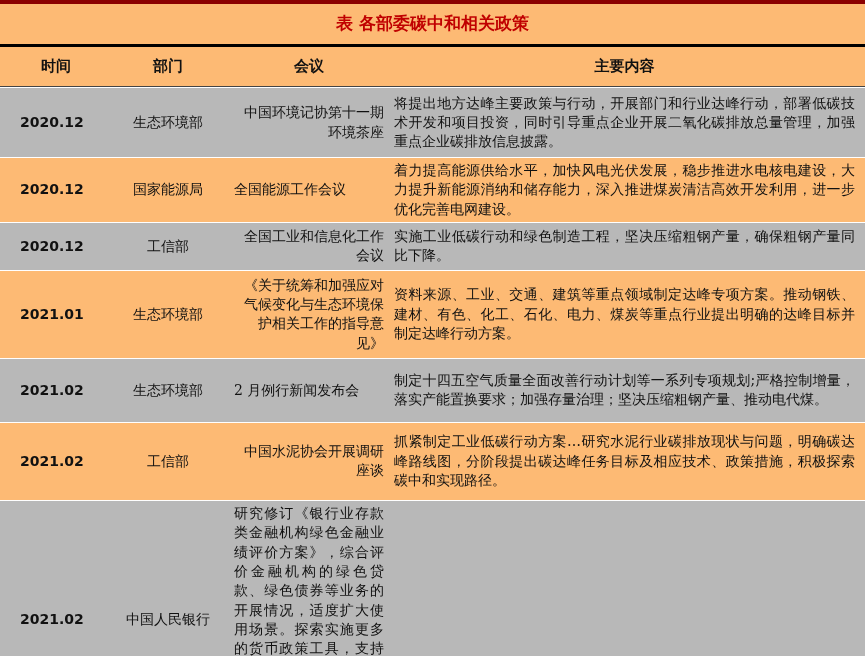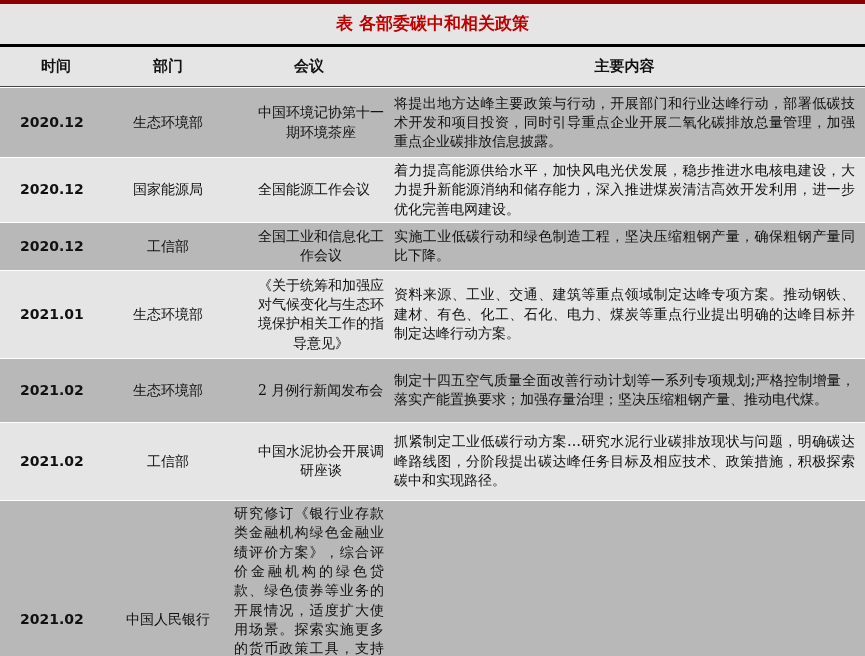--- a/index.html
+++ b/index.html
@@ -1,19 +1,19 @@
 <!DOCTYPE html>
 <html><head>
 <meta charset="utf-8">
 <style>
   html,body{margin:0;padding:0;background:#ffffff;}
   .page{
     width:865px;height:656px;box-sizing:border-box;
     font-family:"DejaVu Serif","Liberation Serif",serif;
-    color:#111;background:#e5e5e5;overflow:hidden;
+    color:#111;background:#fdba74;overflow:hidden;
     display:flex;flex-direction:column;
   }
   .top-rule{height:4px;background:#8b0000;width:100%;flex:0 0 auto;}
   .title{
     flex:0 0 auto;text-align:center;color:#c00000;font-weight:bold;
     font-size:17px;padding:8px 0 9px 0;border-bottom:3px solid #000;
   }
   .grid-row{
     display:grid;grid-template-columns:92px 112px 150px 1fr;
     column-gap:10px;padding:0 10px;box-sizing:border-box;
@@ -23,21 +23,21 @@
     border-bottom:1px solid #444;align-items:center;height:40px;
   }
   .thead .hcell{display:flex;align-items:center;justify-content:center;}
   .tbody{flex:1 1 auto;display:flex;flex-direction:column;}
   .row{border-top:1px solid #fff;}
   .row.gray{background:#b8b8b8;}
   .cell{font-size:14px;line-height:1.38;}
   .cell.time{display:flex;align-items:center;padding-left:10px;
     font-family:"DejaVu Sans","Liberation Sans",sans-serif;font-size:14px;font-weight:bold;}
   .cell.dept{display:flex;align-items:center;justify-content:center;text-align:center;}
-  .cell.meeting{display:flex;align-items:center;text-align:center;margin-left:24px;}
+  .cell.meeting{display:flex;align-items:center;text-align:right;}
   .cell.content{display:flex;align-items:center;text-align:justify;padding:3px 0;}
   .cell.content span{display:block;}
   .footer{
     flex:0 0 auto;border-top:2px solid #000;font-size:14px;font-weight:bold;
     padding:6px 10px 6px 12px;letter-spacing:1px;
   }
 </style>
 </head>
 <body>
 

